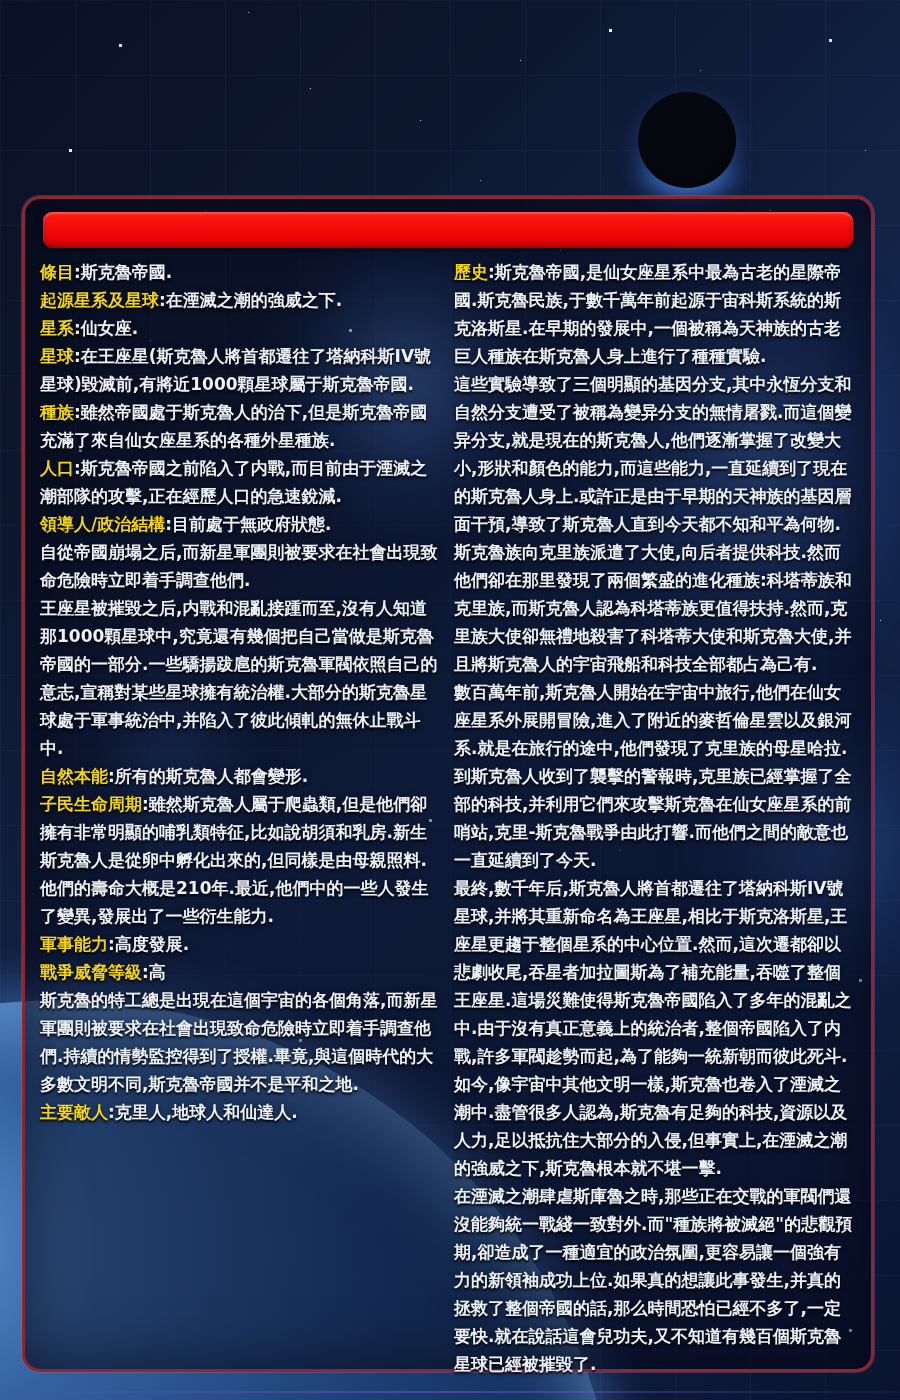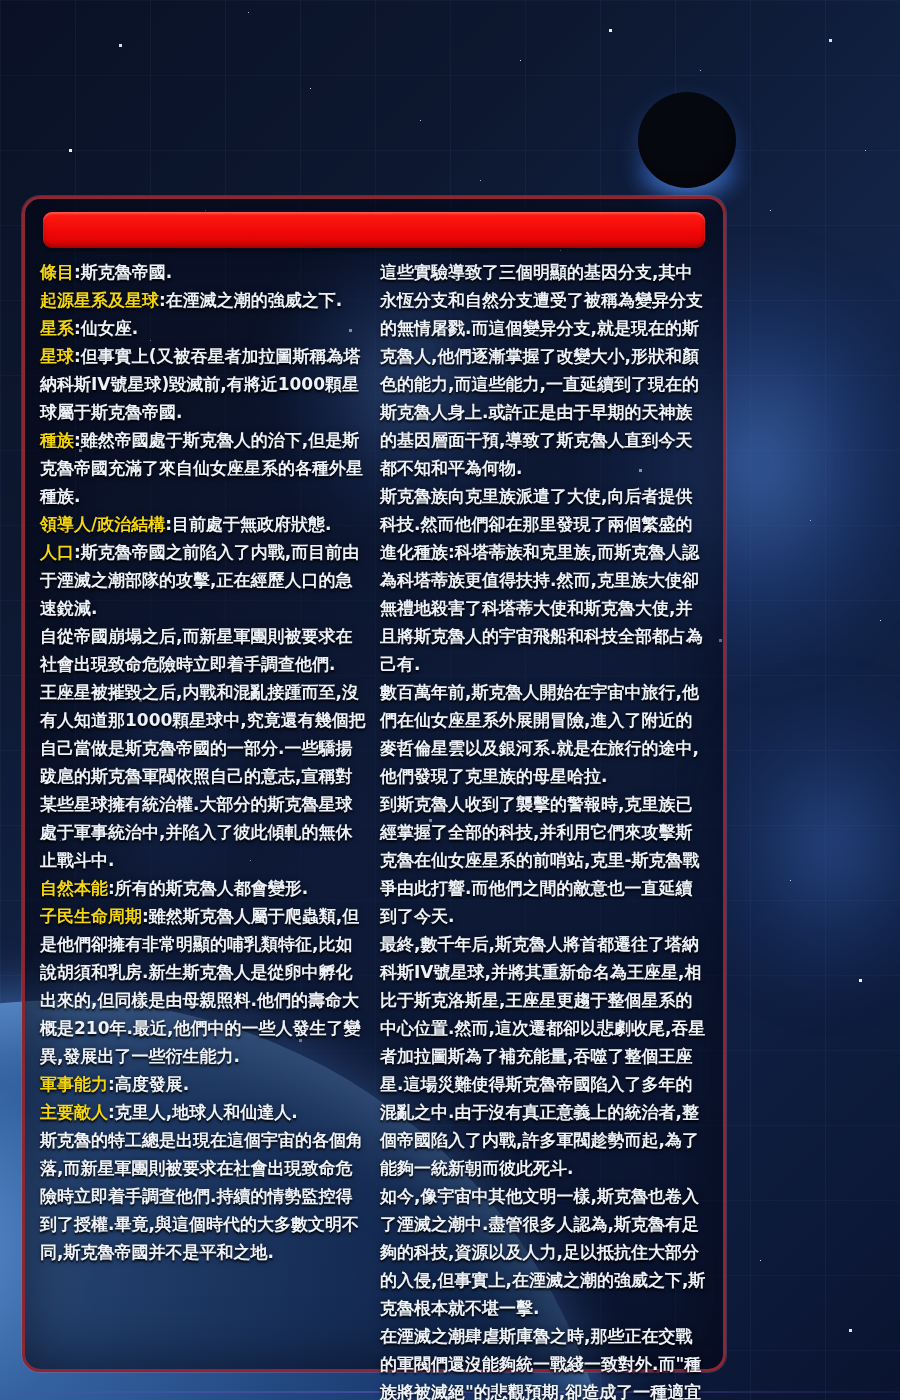--- a/index.html
+++ b/index.html
@@ -60,21 +60,21 @@
     position:absolute;left:-500px;top:1000px;width:1120px;height:1120px;border-radius:50%;z-index:1;
     background:radial-gradient(circle at 38% 22%, #5d8fd0 0%, #33619f 16%, #1c3e74 42%, #102a52 68%, #091a38 100%);
     box-shadow:0 -6px 50px 6px rgba(90,150,240,.45), inset 0 30px 70px rgba(140,195,255,.5);
   }
   .bottom-line{
     position:absolute;left:0;bottom:7px;width:100%;height:2px;z-index:1;
     background:linear-gradient(to right,rgba(90,60,160,.1),rgba(130,90,220,.45),rgba(90,60,160,.1));
   }
   
   .panel{
-    position:absolute;left:22px;top:196px;width:704px;height:1176px;z-index:3;
+    position:absolute;left:22px;top:196px;width:852px;height:1176px;z-index:3;
     box-sizing:border-box;border:3px solid #8b2733;border-radius:18px;
     background:rgba(8,10,28,.40);
     box-shadow:0 0 0 1px rgba(200,110,160,.30), inset 0 0 60px rgba(0,0,12,.55);
   }
   .banner{
     height:36px;margin:13px 18px 8px;border-radius:9px;
     background:linear-gradient(180deg,#ff1d13,#f00707 55%,#d80404);
     box-shadow:inset 0 2px 2px rgba(255,130,130,.55), inset 0 -3px 4px rgba(120,0,0,.6), 0 2px 6px rgba(0,0,0,.6);
   }
   .columns{display:flex;gap:12px;padding:2px 15px 0;}
@@ -105,47 +105,49 @@
   <div class="banner"></div>
   <div class="columns">
     <div class="col">
 
         <p class="entry"><span class="label">條目</span><span class="txt">:斯克魯帝國.</span></p>
 
         <p class="entry"><span class="label">起源星系及星球</span><span class="txt">:在湮滅之潮的強威之下.</span></p>
 
         <p class="entry"><span class="label">星系</span><span class="txt">:仙女座.</span></p>
 
-        <p class="entry"><span class="label">星球</span><span class="txt">:但事實上(又被吞星者加拉圖斯稱為塔納科斯IV號星球)毀滅前,有將近1000顆星球屬于斯克魯帝國.</span></p>
+        <p class="entry"><span class="label">星球</span><span class="txt">:在王座星(斯克魯人將首都遷往了塔納科斯IV號星球)毀滅前,有將近1000顆星球屬于斯克魯帝國.</span></p>
 
         <p class="entry"><span class="label">種族</span><span class="txt">:雖然帝國處于斯克魯人的治下,但是斯克魯帝國充滿了來自仙女座星系的各種外星種族.</span></p>
 
+        <p class="entry"><span class="label">人口</span><span class="txt">:斯克魯帝國之前陷入了内戰,而目前由于湮滅之潮部隊的攻擊,正在經歷人口的急速銳減.</span></p>
+
         <p class="entry"><span class="label">領導人/政治結構</span><span class="txt">:目前處于無政府狀態.</span></p>
-
-        <p class="entry"><span class="label">人口</span><span class="txt">:斯克魯帝國之前陷入了内戰,而目前由于湮滅之潮部隊的攻擊,正在經歷人口的急速銳減.</span></p>
 
         <p class="entry"><span class="txt">自從帝國崩塌之后,而新星軍團則被要求在社會出現致命危險時立即着手調查他們.</span></p>
 
         <p class="entry"><span class="txt">王座星被摧毀之后,内戰和混亂接踵而至,沒有人知道那1000顆星球中,究竟還有幾個把自己當做是斯克魯帝國的一部分.一些驕揚跋扈的斯克魯軍閥依照自己的意志,宣稱對某些星球擁有統治權.大部分的斯克魯星球處于軍事統治中,并陷入了彼此傾軋的無休止戰斗中.</span></p>
 
         <p class="entry"><span class="label">自然本能</span><span class="txt">:所有的斯克魯人都會變形.</span></p>
 
         <p class="entry"><span class="label">子民生命周期</span><span class="txt">:雖然斯克魯人屬于爬蟲類,但是他們卻擁有非常明顯的哺乳類特征,比如說胡須和乳房.新生斯克魯人是從卵中孵化出來的,但同樣是由母親照料.他們的壽命大概是210年.最近,他們中的一些人發生了變異,發展出了一些衍生能力.</span></p>
 
         <p class="entry"><span class="label">軍事能力</span><span class="txt">:高度發展.</span></p>
 
+        <p class="entry"><span class="label">戰爭威脅等級</span><span class="txt">:高</span></p>
 
 
 
+        <p class="entry"><span class="txt">斯克魯的特工總是出現在這個宇宙的各個角落,而新星軍團則被要求在社會出現致命危險時立即着手調查他們.持續的情勢監控得到了授權.畢竟,與這個時代的大多數文明不同,斯克魯帝國并不是平和之地.</span></p>
+
         <p class="entry"><span class="label">主要敵人</span><span class="txt">:克里人,地球人和仙達人.</span></p>
-
-        <p class="entry"><span class="txt">斯克魯的特工總是出現在這個宇宙的各個角落,而新星軍團則被要求在社會出現致命危險時立即着手調查他們.持續的情勢監控得到了授權.畢竟,與這個時代的大多數文明不同,斯克魯帝國并不是平和之地.</span></p>
       </div>
     <div class="col">
 
+        <p class="entry"><span class="label">歷史</span><span class="txt">:斯克魯帝國,是仙女座星系中最為古老的星際帝國.斯克魯民族,于數千萬年前起源于宙科斯系統的斯克洛斯星.在早期的發展中,一個被稱為天神族的古老巨人種族在斯克魯人身上進行了種種實驗.</span></p>
 
         <p class="entry"><span class="txt">這些實驗導致了三個明顯的基因分支,其中永恆分支和自然分支遭受了被稱為變异分支的無情屠戮.而這個變异分支,就是現在的斯克魯人,他們逐漸掌握了改變大小,形狀和顏色的能力,而這些能力,一直延續到了現在的斯克魯人身上.或許正是由于早期的天神族的基因層面干預,導致了斯克魯人直到今天都不知和平為何物.</span></p>
 
         <p class="entry"><span class="txt">斯克魯族向克里族派遣了大使,向后者提供科技.然而他們卻在那里發現了兩個繁盛的進化種族:科塔蒂族和克里族,而斯克魯人認為科塔蒂族更值得扶持.然而,克里族大使卻無禮地殺害了科塔蒂大使和斯克魯大使,并且將斯克魯人的宇宙飛船和科技全部都占為己有.</span></p>
 
         <p class="entry"><span class="txt">數百萬年前,斯克魯人開始在宇宙中旅行,他們在仙女座星系外展開冒險,進入了附近的麥哲倫星雲以及銀河系.就是在旅行的途中,他們發現了克里族的母星哈拉.</span></p>
 
         <p class="entry"><span class="txt">到斯克魯人收到了襲擊的警報時,克里族已經掌握了全部的科技,并利用它們來攻擊斯克魯在仙女座星系的前哨站,克里-斯克魯戰爭由此打響.而他們之間的敵意也一直延續到了今天.</span></p>
 
         <p class="entry"><span class="txt">最終,數千年后,斯克魯人將首都遷往了塔納科斯IV號星球,并將其重新命名為王座星,相比于斯克洛斯星,王座星更趨于整個星系的中心位置.然而,這次遷都卻以悲劇收尾,吞星者加拉圖斯為了補充能量,吞噬了整個王座星.這場災難使得斯克魯帝國陷入了多年的混亂之中.由于沒有真正意義上的統治者,整個帝國陷入了内戰,許多軍閥趁勢而起,為了能夠一統新朝而彼此死斗.</span></p>

